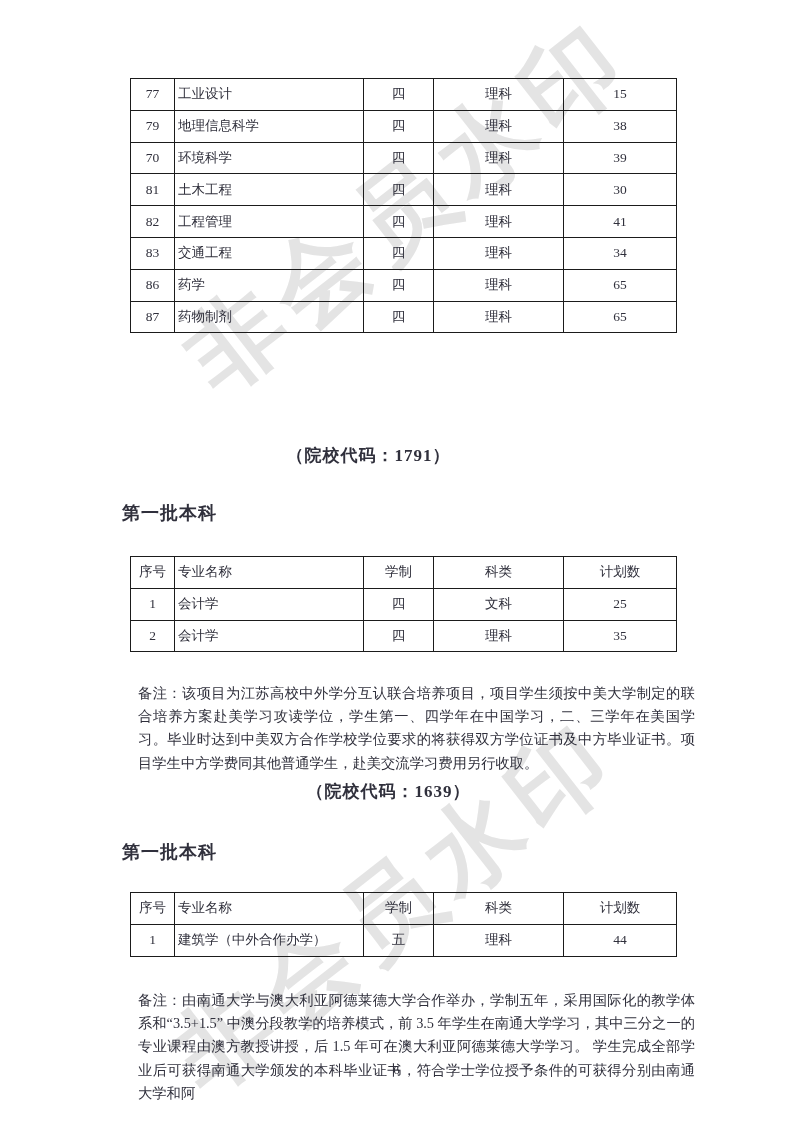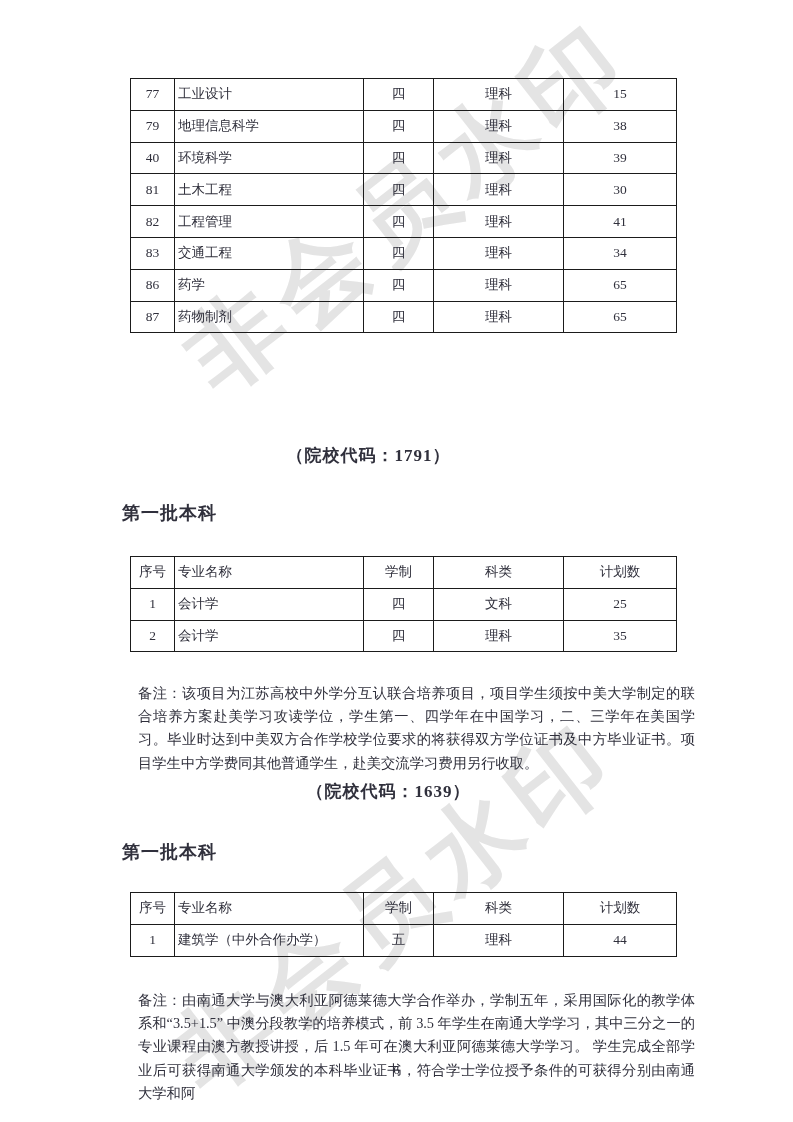--- a/index.html
+++ b/index.html
@@ -82,21 +82,21 @@
           <td class="c4">15</td>
         </tr>
         <tr>
           <td class="c0">79</td>
           <td class="c1">地理信息科学</td>
           <td class="c2">四</td>
           <td class="c3">理科</td>
           <td class="c4">38</td>
         </tr>
         <tr>
-          <td class="c0">40</td>
+          <td class="c0">70</td>
           <td class="c1">环境科学</td>
           <td class="c2">四</td>
           <td class="c3">理科</td>
           <td class="c4">39</td>
         </tr>
         <tr>
           <td class="c0">81</td>
           <td class="c1">土木工程</td>
           <td class="c2">四</td>
           <td class="c3">理科</td>

